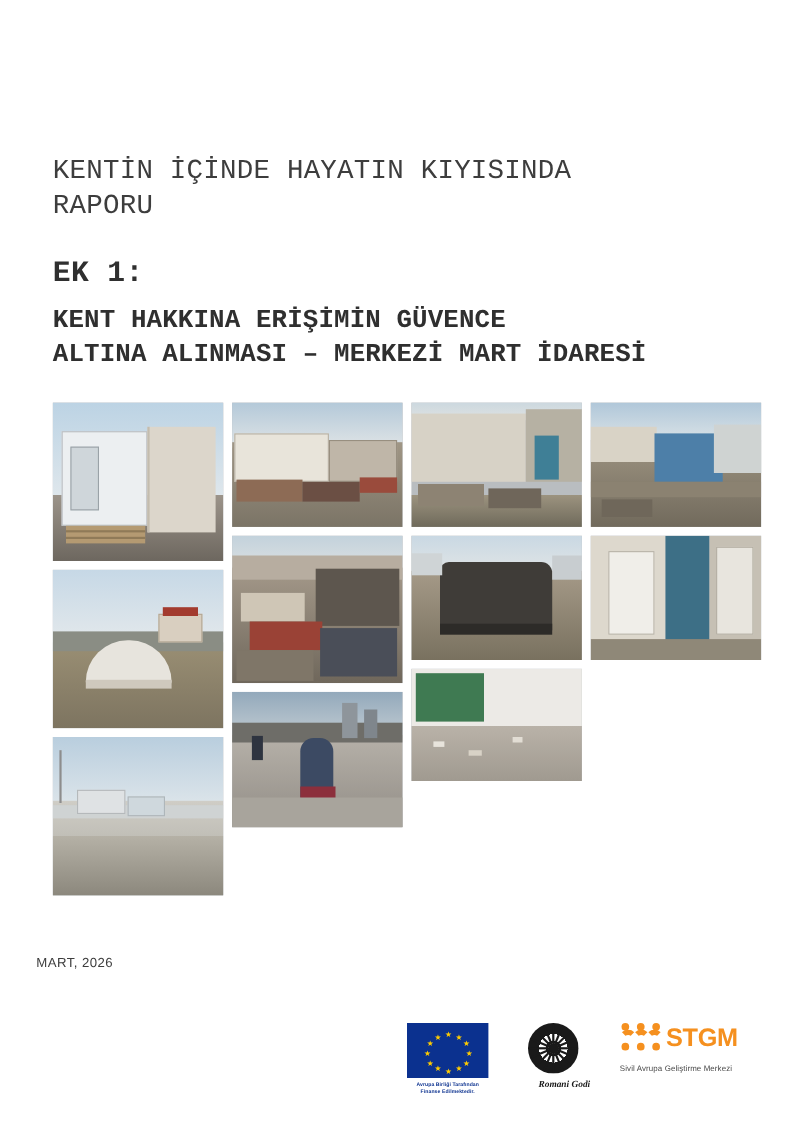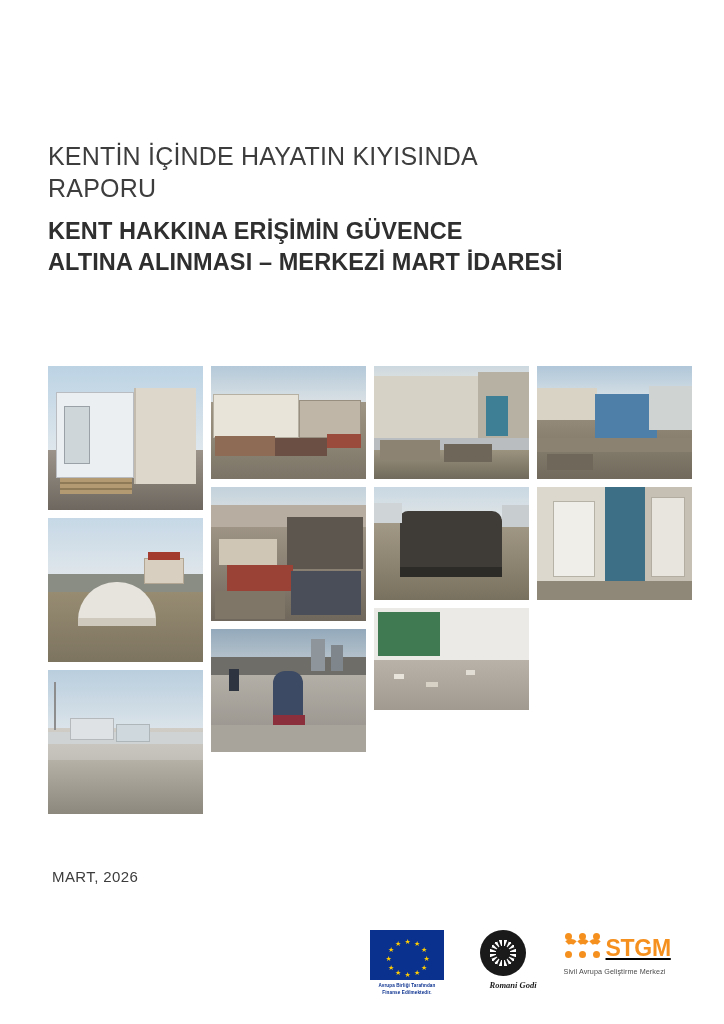--- a/index.html
+++ b/index.html
@@ -15,20 +15,21 @@
     width: 724px; height: 1024px;
     background: #ffffff;
   }
 
   
   .title-block {
     position: absolute;
     left: 48px;
     top: 140px;
     width: 660px;
+    font-family: Liberation Mono, monospace;
   }
   .report-title {
     font-size: 25px;
     line-height: 1.28;
     color: #3d3d3d;
     font-weight: 400;
     letter-spacing: 0.2px;
     margin: 0;
   }
   .annex-label {
@@ -68,23 +69,23 @@
     position: absolute; left: 0; right: 0; bottom: 0;
     background: linear-gradient(#b3a795, #8e8474);
   }
   .photo .obj {
     position: absolute;
   }
 
   
   .date {
     position: absolute;
-    left: 52px;
+    left: 33px;
     top: 868px;
-    font-size: 15px;
+    font-size: 12px;
     color: #3d3d3d;
     letter-spacing: 0.4px;
   }
 
   
   .logo-bar {
     position: absolute;
     left: 370px;
     top: 930px;
     width: 320px;
@@ -144,21 +145,21 @@
   .rg-text {
     margin-top: 4px;
     font-size: 8.5px;
     font-style: italic;
     font-weight: bold;
     color: #1a1a1a;
     font-family: "Liberation Serif", serif;
   }
 
   .stgm-logo { width: 138px; }
-  .stgm-top { display: flex; align-items: center; gap: 3px; height: 36px; text-decoration: underline; }
+  .stgm-top { display: flex; align-items: flex-start; gap: 3px; height: 36px; }
   .stgm-mark { position: relative; width: 40px; height: 30px; }
   .stgm-mark .dot {
     position: absolute; width: 7px; height: 7px; border-radius: 50%;
     background: #f5901f;
   }
   .stgm-mark .arc {
     position: absolute; border: 5px solid #f5901f;
     border-bottom-color: transparent; border-left-color: transparent; border-right-color: transparent;
     border-radius: 50%;
   }
@@ -171,20 +172,21 @@
   }
 </style>
 </head>
 <body>
 
 <div class="page">
 
   <div class="title-block">
     <div class="report-title" style="white-space: pre-line;">KENTİN İÇİNDE HAYATIN KIYISINDA
 RAPORU</div>
+    <div class="annex-label">EK 1:</div>
     <div class="annex-title" style="white-space: pre-line;">KENT HAKKINA ERİŞİMİN GÜVENCE
 ALTINA ALINMASI – MERKEZİ MART İDARESİ</div>
   </div>
 
   <div class="mosaic">
 
     <div class="photo" style="left:0; top:0; width:155px; height:144px;">
       <div class="sky" style="height:60%;"></div>
       <div class="ground" style="height:42%; background:linear-gradient(#9c948a,#6d675f);"></div>
       <div class="obj" style="left:8px; top:26px; width:78px; height:86px; background:#eceff1; border:1px solid #b9bcc0;"></div>

